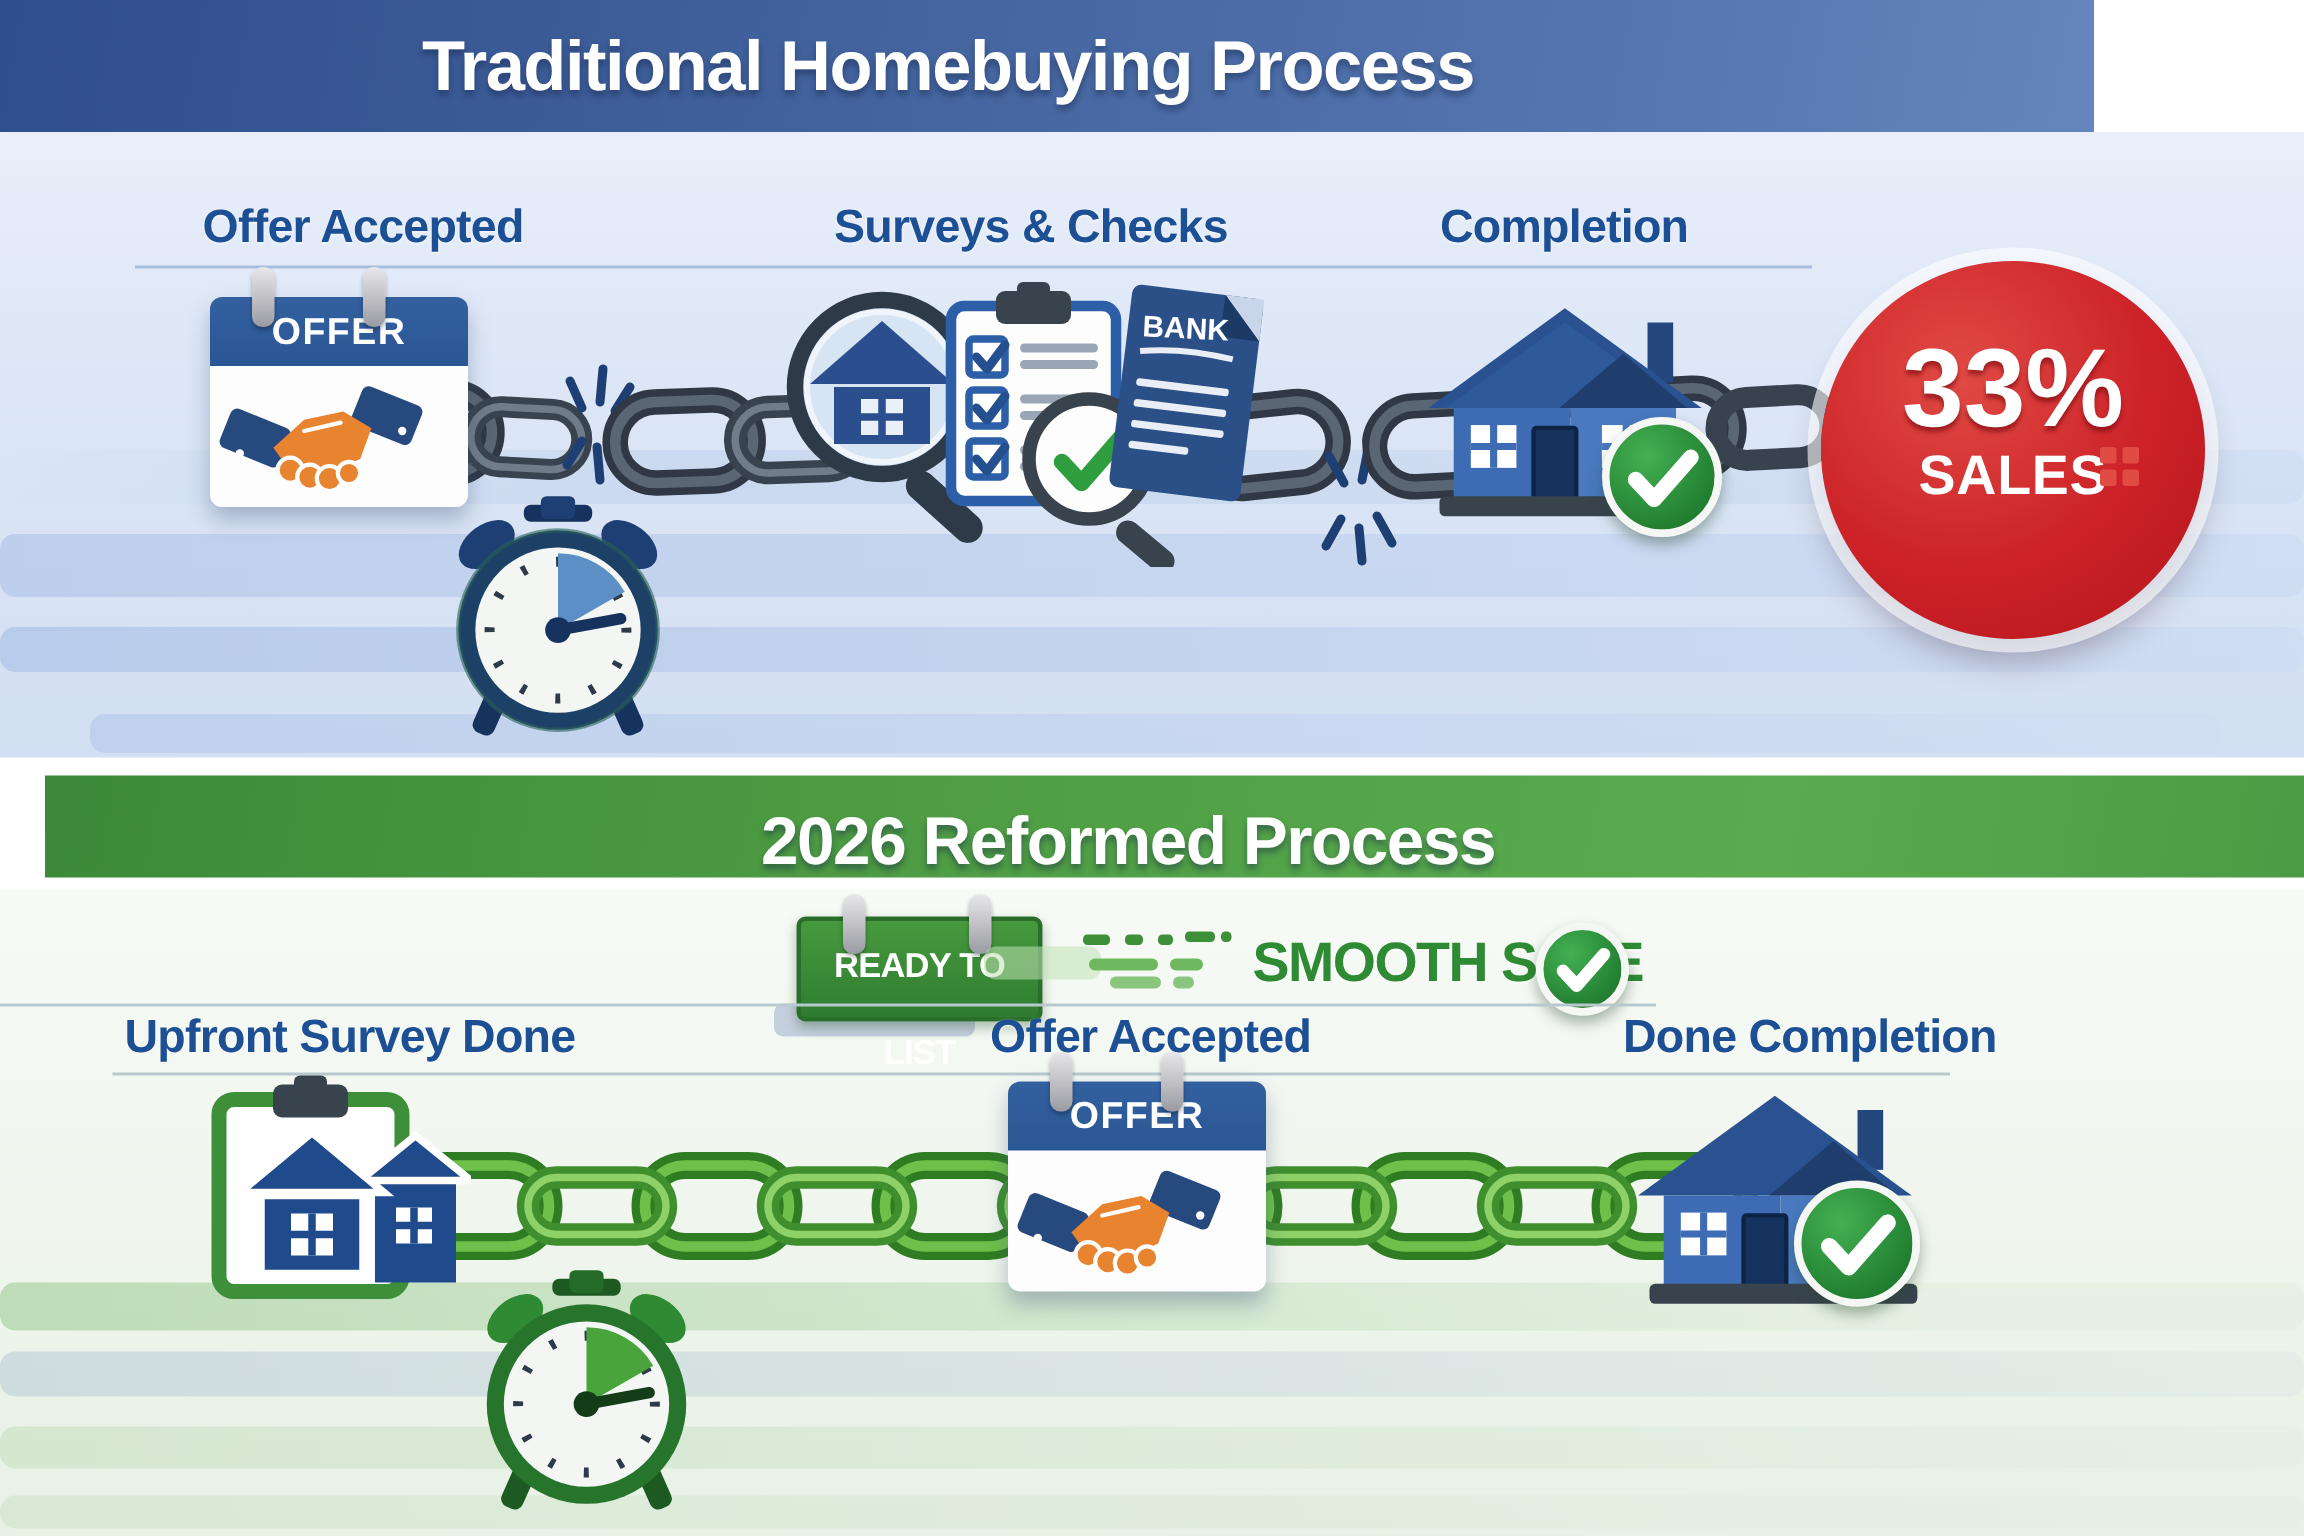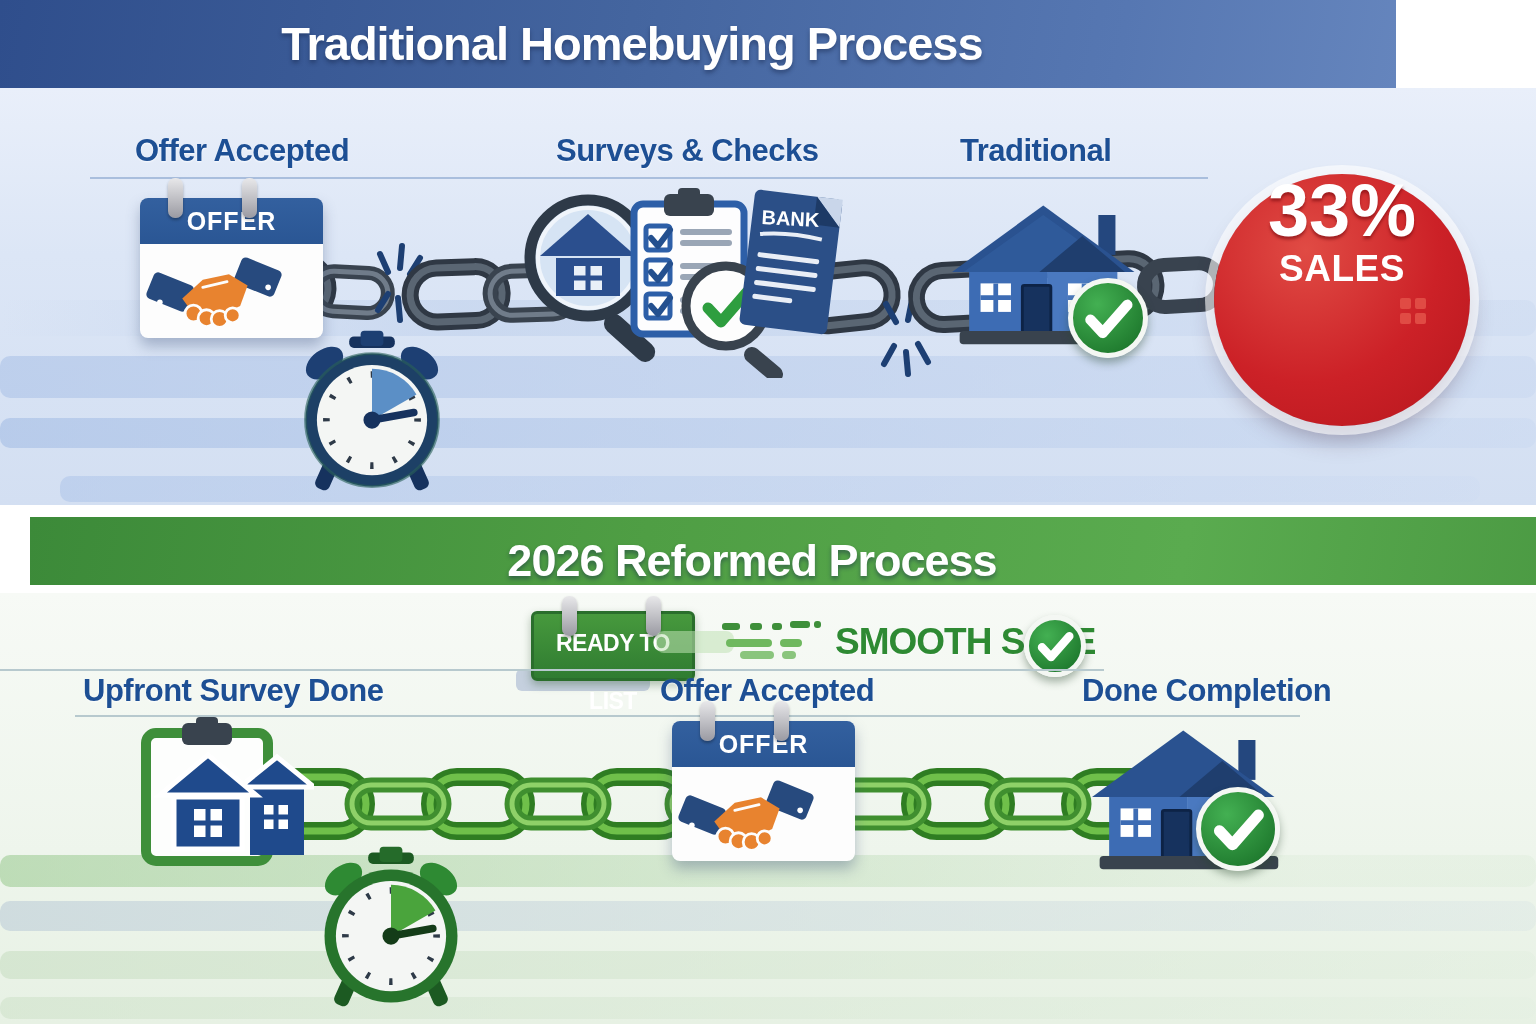--- a/index.html
+++ b/index.html
@@ -24,39 +24,39 @@
   .stripe{border-radius:10px;}
 
   
   .stage-label{color:#1d4f94;font-weight:bold;font-size:31px;letter-spacing:-.5px;
     text-shadow:0 1px 2px rgba(255,255,255,.8);white-space:nowrap;}
   .rule{height:2px;background:#a9bedd;}
   .rule-green{height:2px;background:#b7c9ce;}
 
   
   .calendar{width:172px;height:140px;background:#fdfdfd;border-radius:8px;
-    box-shadow:0 8px 14px rgba(60,80,120,.35);padding-left:11px;}
+    box-shadow:0 8px 14px rgba(60,80,120,.35);}
   .calendar .head{position:absolute;left:0;top:0;width:100%;height:46px;
     background:linear-gradient(180deg,#33609f,#2a5694);border-radius:8px 8px 0 0;
     color:#fff;font-weight:bold;font-size:25px;letter-spacing:1px;text-align:center;line-height:46px;}
   .pin{position:absolute;top:-20px;width:15px;height:40px;border-radius:7px;
     background:linear-gradient(180deg,#e8e8ea,#9a9aa2);box-shadow:0 2px 3px rgba(0,0,0,.3);}
 
   
   .ready-sign{width:158px;height:64px;background:linear-gradient(180deg,#47993d,#2f7c31);
     border:3px solid #2a6e2c;border-radius:6px;color:#fff;font-weight:bold;font-size:23px;
     text-align:center;line-height:58px;letter-spacing:-.5px;box-shadow:0 4px 8px rgba(40,80,40,.35);margin-left:26px;}
   .sign-shadow{width:134px;height:22px;background:#b9c6d8;border-radius:6px;opacity:.8;}
 
   
   .badge{width:256px;height:252px;border-radius:50%;
     background:radial-gradient(circle at 36% 30%,#e04b44 0%,#cc2127 55%,#b5161d 100%);
     box-shadow:0 0 0 9px rgba(255,255,255,.6),0 14px 22px rgba(70,40,60,.35);
     color:#fff;text-align:center;}
-  .badge .pct{font-size:74px;font-weight:bold;line-height:1;
+  .badge .pct{font-size:74px;font-weight:bold;line-height:1;margin-top:48px;
     text-shadow:0 3px 3px rgba(120,10,15,.6);}
   .badge .l1{font-size:37px;font-weight:bold;line-height:1.15;letter-spacing:.5px;}
   .badge .l2{font-size:29px;font-weight:bold;line-height:1.2;letter-spacing:-.5px;}
   .badge-win{position:absolute;right:44px;top:124px;width:26px;height:26px;
     display:grid;grid-template-columns:11px 11px;grid-template-rows:11px 11px;gap:4px;}
   .badge-win div{background:#e04b44;border-radius:2px;}
 
   
   .smooth{color:#2e8a33;font-weight:bold;font-size:37px;letter-spacing:-1px;
     text-shadow:0 1px 2px rgba(255,255,255,.7);white-space:nowrap;}
@@ -75,21 +75,21 @@
 
   <div class="abs sect-top">
 
     <div class="abs stripe" style="left:0;top:212px;width:1536px;height:36px;background:linear-gradient(90deg,rgba(190,208,236,0) 0%,rgba(190,208,236,.55) 30%,rgba(190,208,236,.25) 100%);"></div>
     <div class="abs stripe" style="left:0;top:268px;width:1536px;height:42px;background:linear-gradient(90deg,rgba(178,199,233,.7),rgba(198,214,240,.45));"></div>
     <div class="abs stripe" style="left:0;top:330px;width:1536px;height:30px;background:linear-gradient(90deg,rgba(168,192,230,.65),rgba(196,213,240,.35));"></div>
     <div class="abs stripe" style="left:60px;top:388px;width:1420px;height:26px;background:linear-gradient(90deg,rgba(170,194,232,.5),rgba(200,216,242,.2));"></div>
 
     <div class="abs stage-label" style="left:135px;top:45px;">Offer Accepted</div>
     <div class="abs stage-label" style="left:556px;top:45px;">Surveys &amp; Checks</div>
-    <div class="abs stage-label" style="left:960px;top:45px;">Traditional</div>
+    <div class="abs stage-label" style="left:960px;top:45px;">Completion</div>
     <div class="abs rule" style="left:90px;top:89px;width:1118px;"></div>
 
     <svg class="abs" style="left:226px;top:158px;transform:rotate(3deg);" width="170" height="84" viewBox="0 0 170 84">
       <rect x="10" y="16" width="92" height="54" rx="27" fill="none" stroke="#2f3844" stroke-width="17"></rect>
       <rect x="10" y="16" width="92" height="54" rx="27" fill="none" stroke="#5a6673" stroke-width="7"></rect>
       <rect x="88" y="24" width="74" height="40" rx="20" fill="none" stroke="#39434f" stroke-width="14"></rect>
       <rect x="88" y="24" width="74" height="40" rx="20" fill="none" stroke="#707c8a" stroke-width="5"></rect>
     </svg>
     <svg class="abs" style="left:360px;top:136px;" width="70" height="110" viewBox="0 0 70 110">
       <g stroke="#1d3f73" stroke-width="6" stroke-linecap="round">

